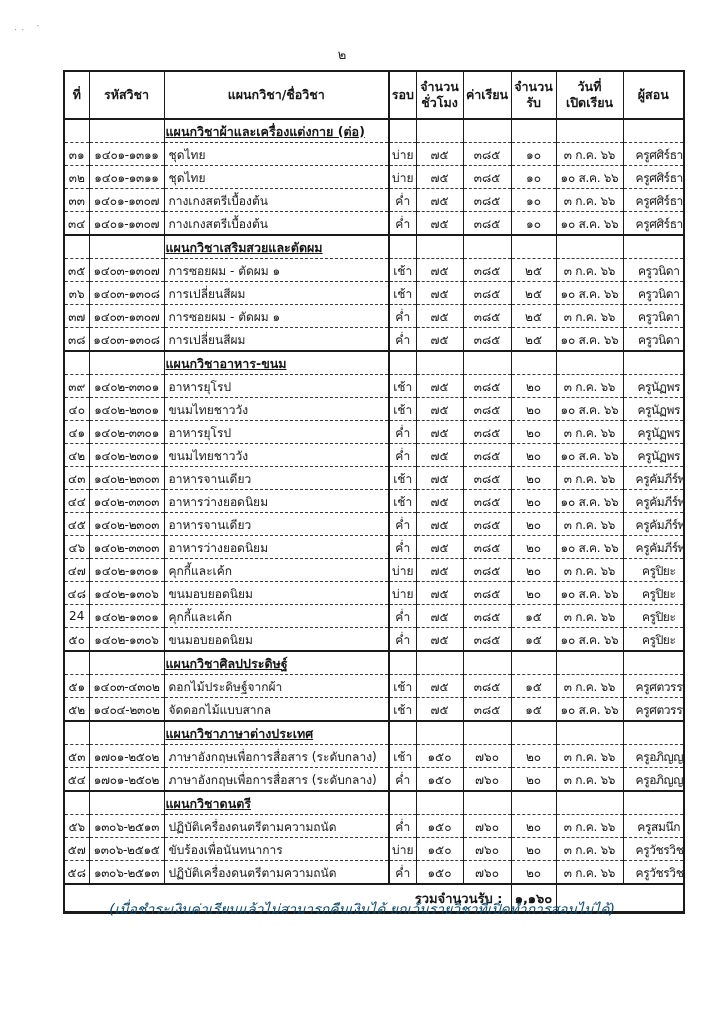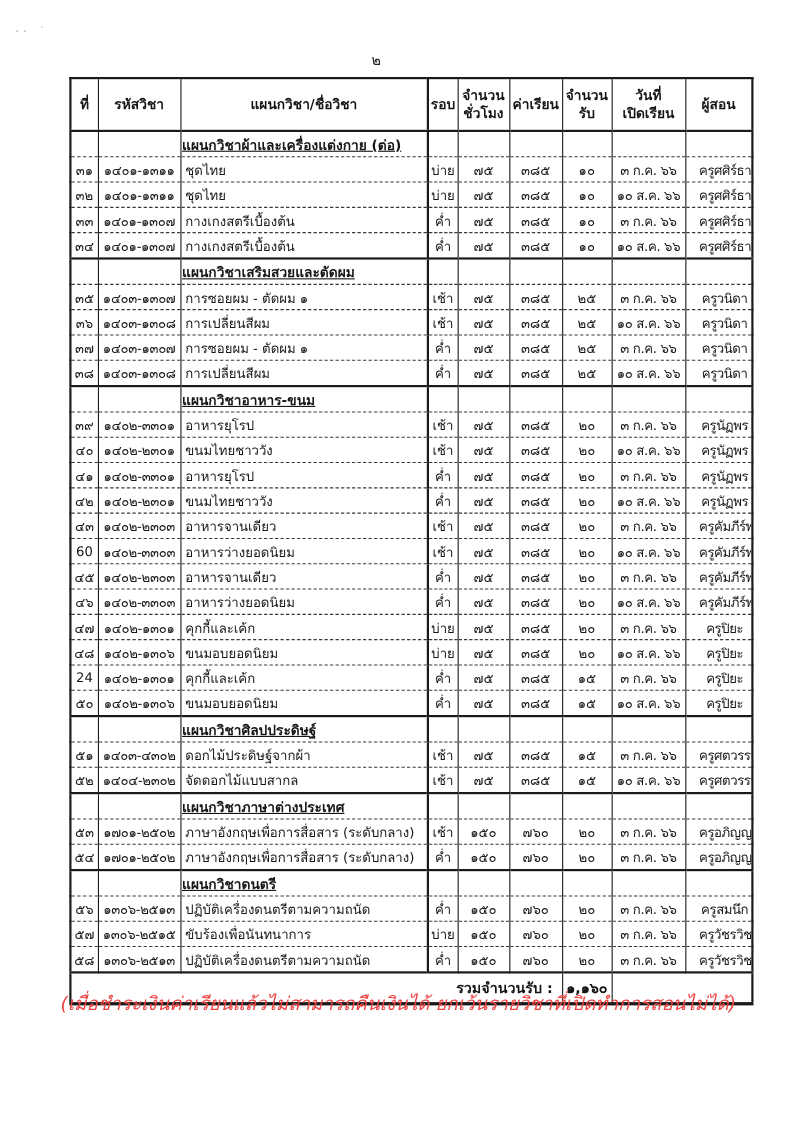--- a/index.html
+++ b/index.html
@@ -103,22 +103,22 @@
   .sheet-table td.sum-label { text-align: right; padding-right: 8px; border-left: none; }
   .sheet-table td.sum-value { text-align: center; }
 
   .footnote {
     position: absolute;
     top: 898px;
     left: 0;
     width: 724px;
     text-align: center;
     font-style: italic;
-    font-size: 17px;
-    color: #ef4444;
+    font-size: 14px;
+    color: #0c4a6e;
   }
 </style>
 </head>
 <body>
 
 <div class="page">
 
   <div class="scan-artifact">·· ˙</div>
 
   <div class="page-number">๒</div>
@@ -328,21 +328,21 @@
           <td class="col-code">๑๔๐๒-๒๓๐๓</td>
           <td class="col-course">อาหารจานเดียว</td>
           <td class="col-session">เช้า</td>
           <td class="col-hours">๗๕</td>
           <td class="col-fee">๓๘๕</td>
           <td class="col-capacity">๒๐</td>
           <td class="col-date">๓ ก.ค. ๖๖</td>
           <td class="col-teacher">ครูคัมภีร์พรรณ</td>
         </tr>
         <tr class="data-row">
-          <td class="col-no">60</td>
+          <td class="col-no">๔๔</td>
           <td class="col-code">๑๔๐๒-๓๓๐๓</td>
           <td class="col-course">อาหารว่างยอดนิยม</td>
           <td class="col-session">เช้า</td>
           <td class="col-hours">๗๕</td>
           <td class="col-fee">๓๘๕</td>
           <td class="col-capacity">๒๐</td>
           <td class="col-date">๑๐ ส.ค. ๖๖</td>
           <td class="col-teacher">ครูคัมภีร์พรรณ</td>
         </tr>
         <tr class="data-row">

